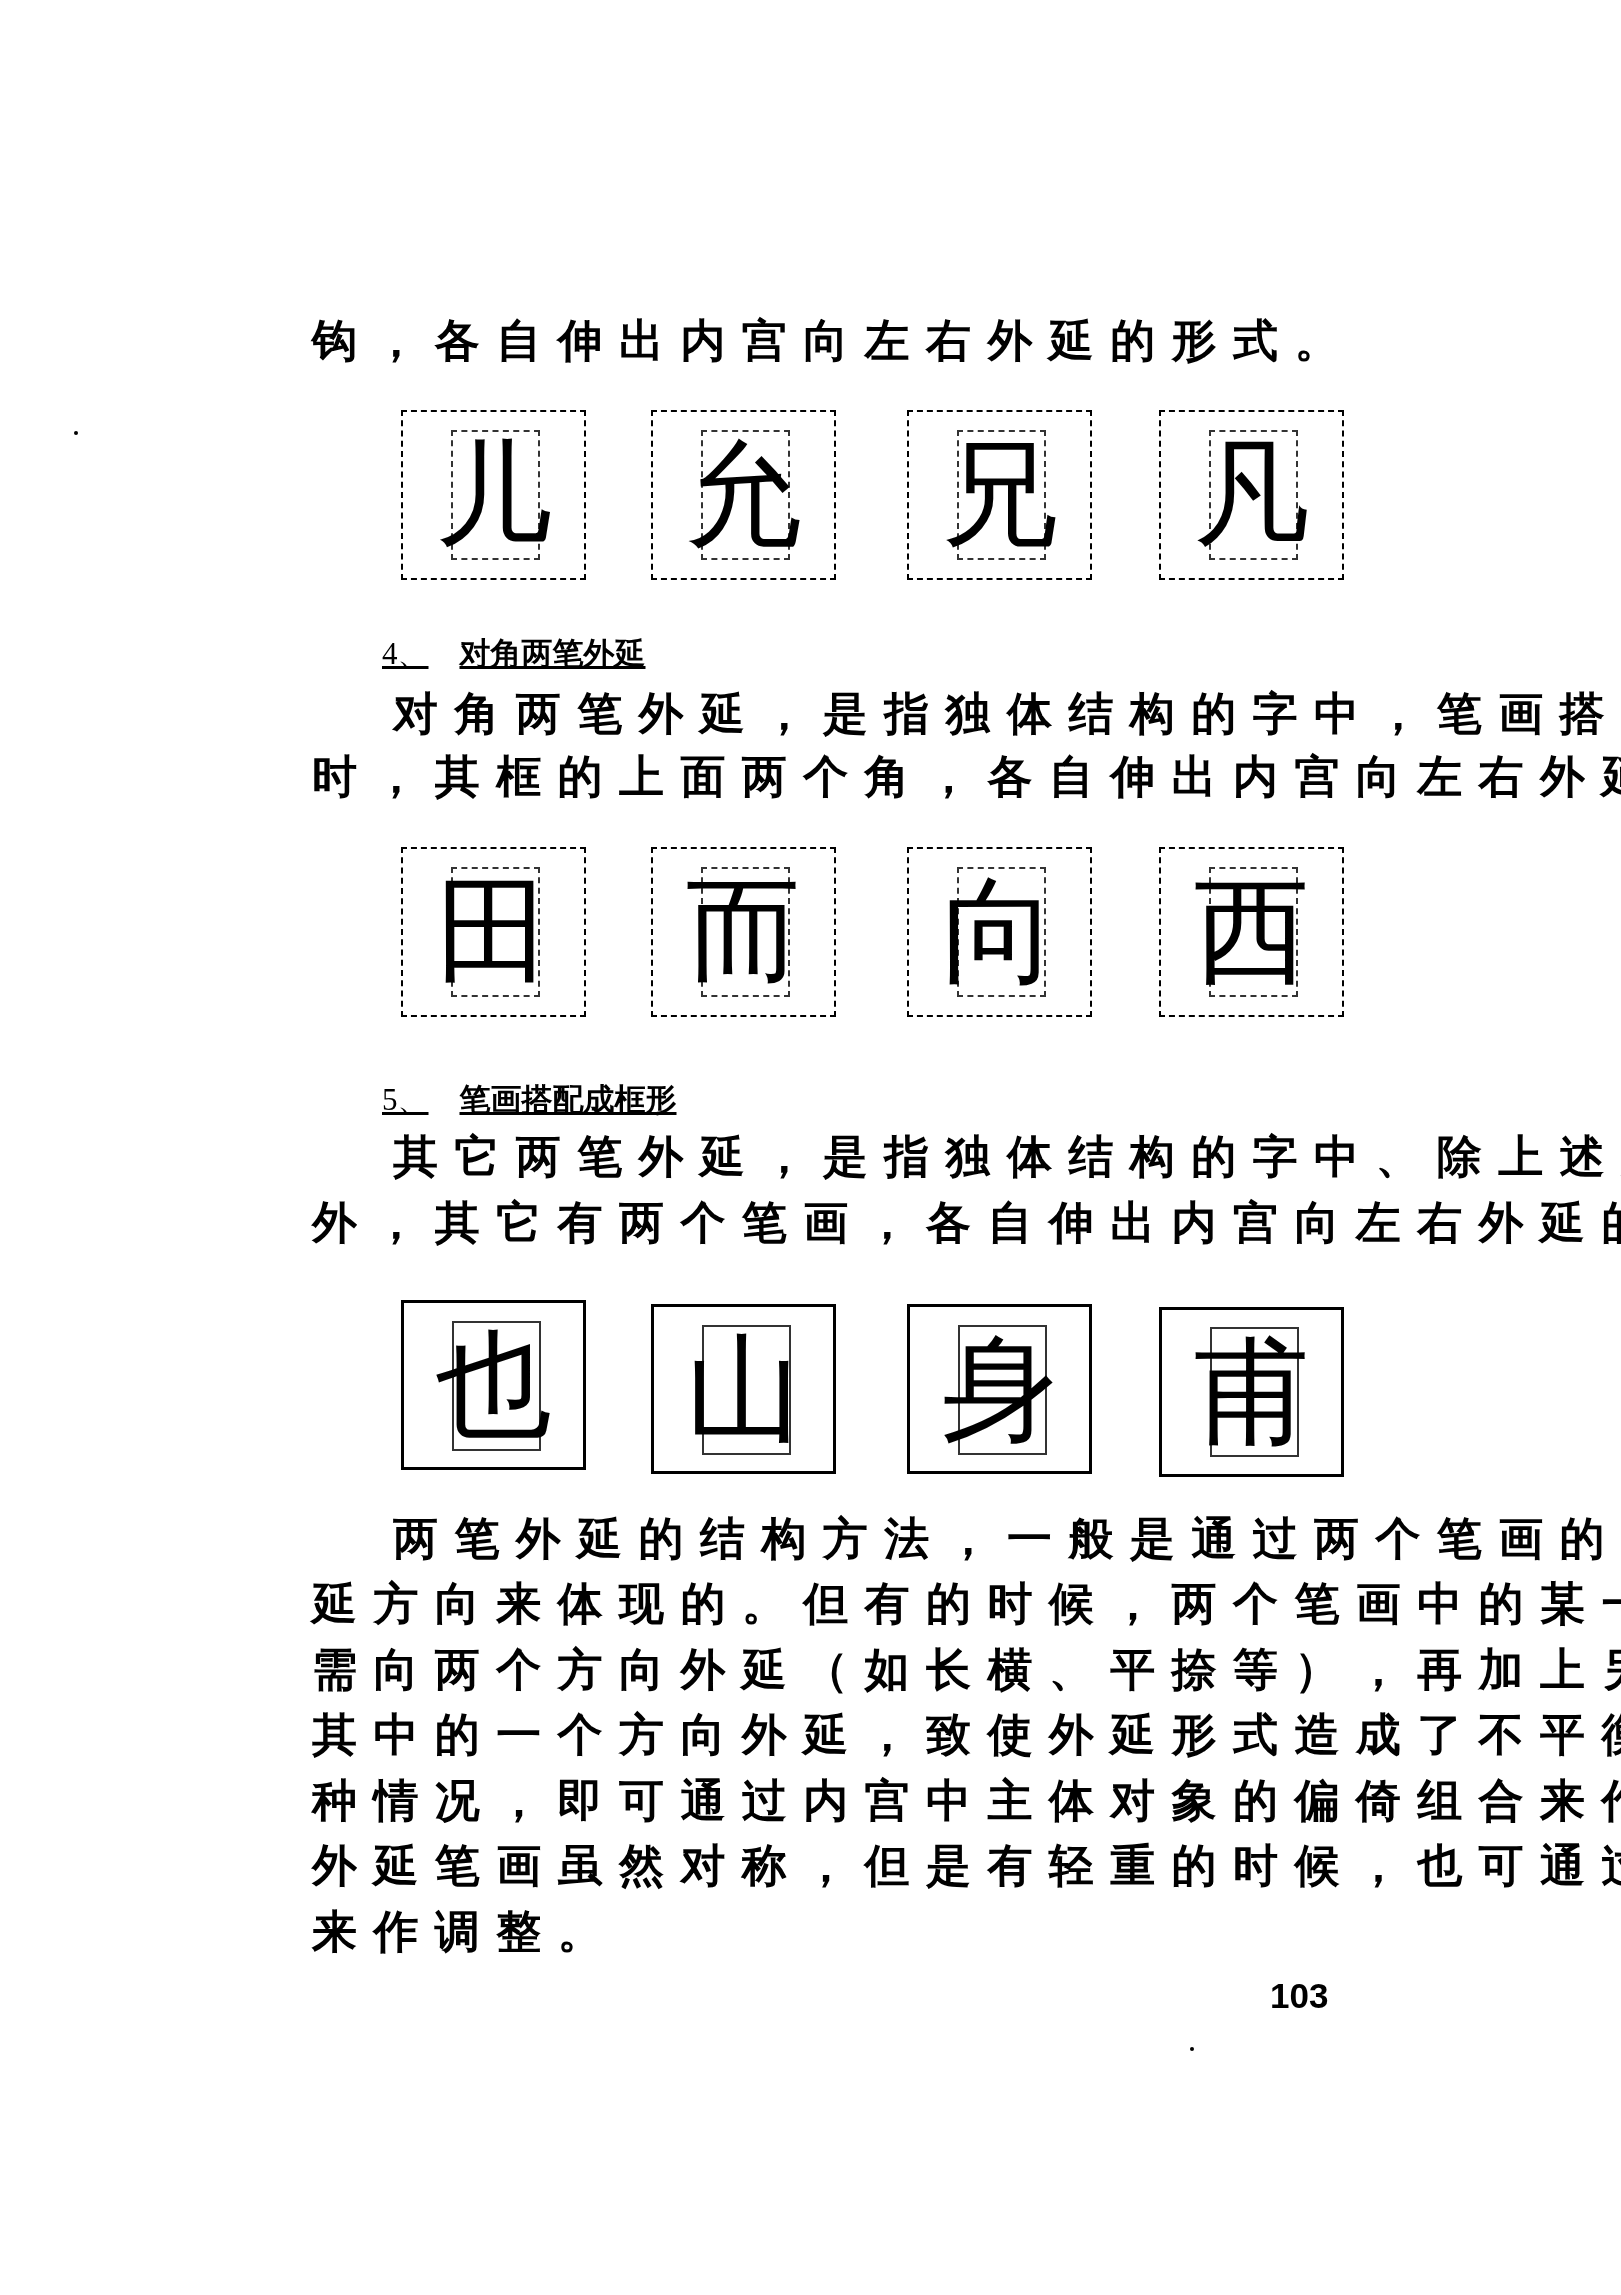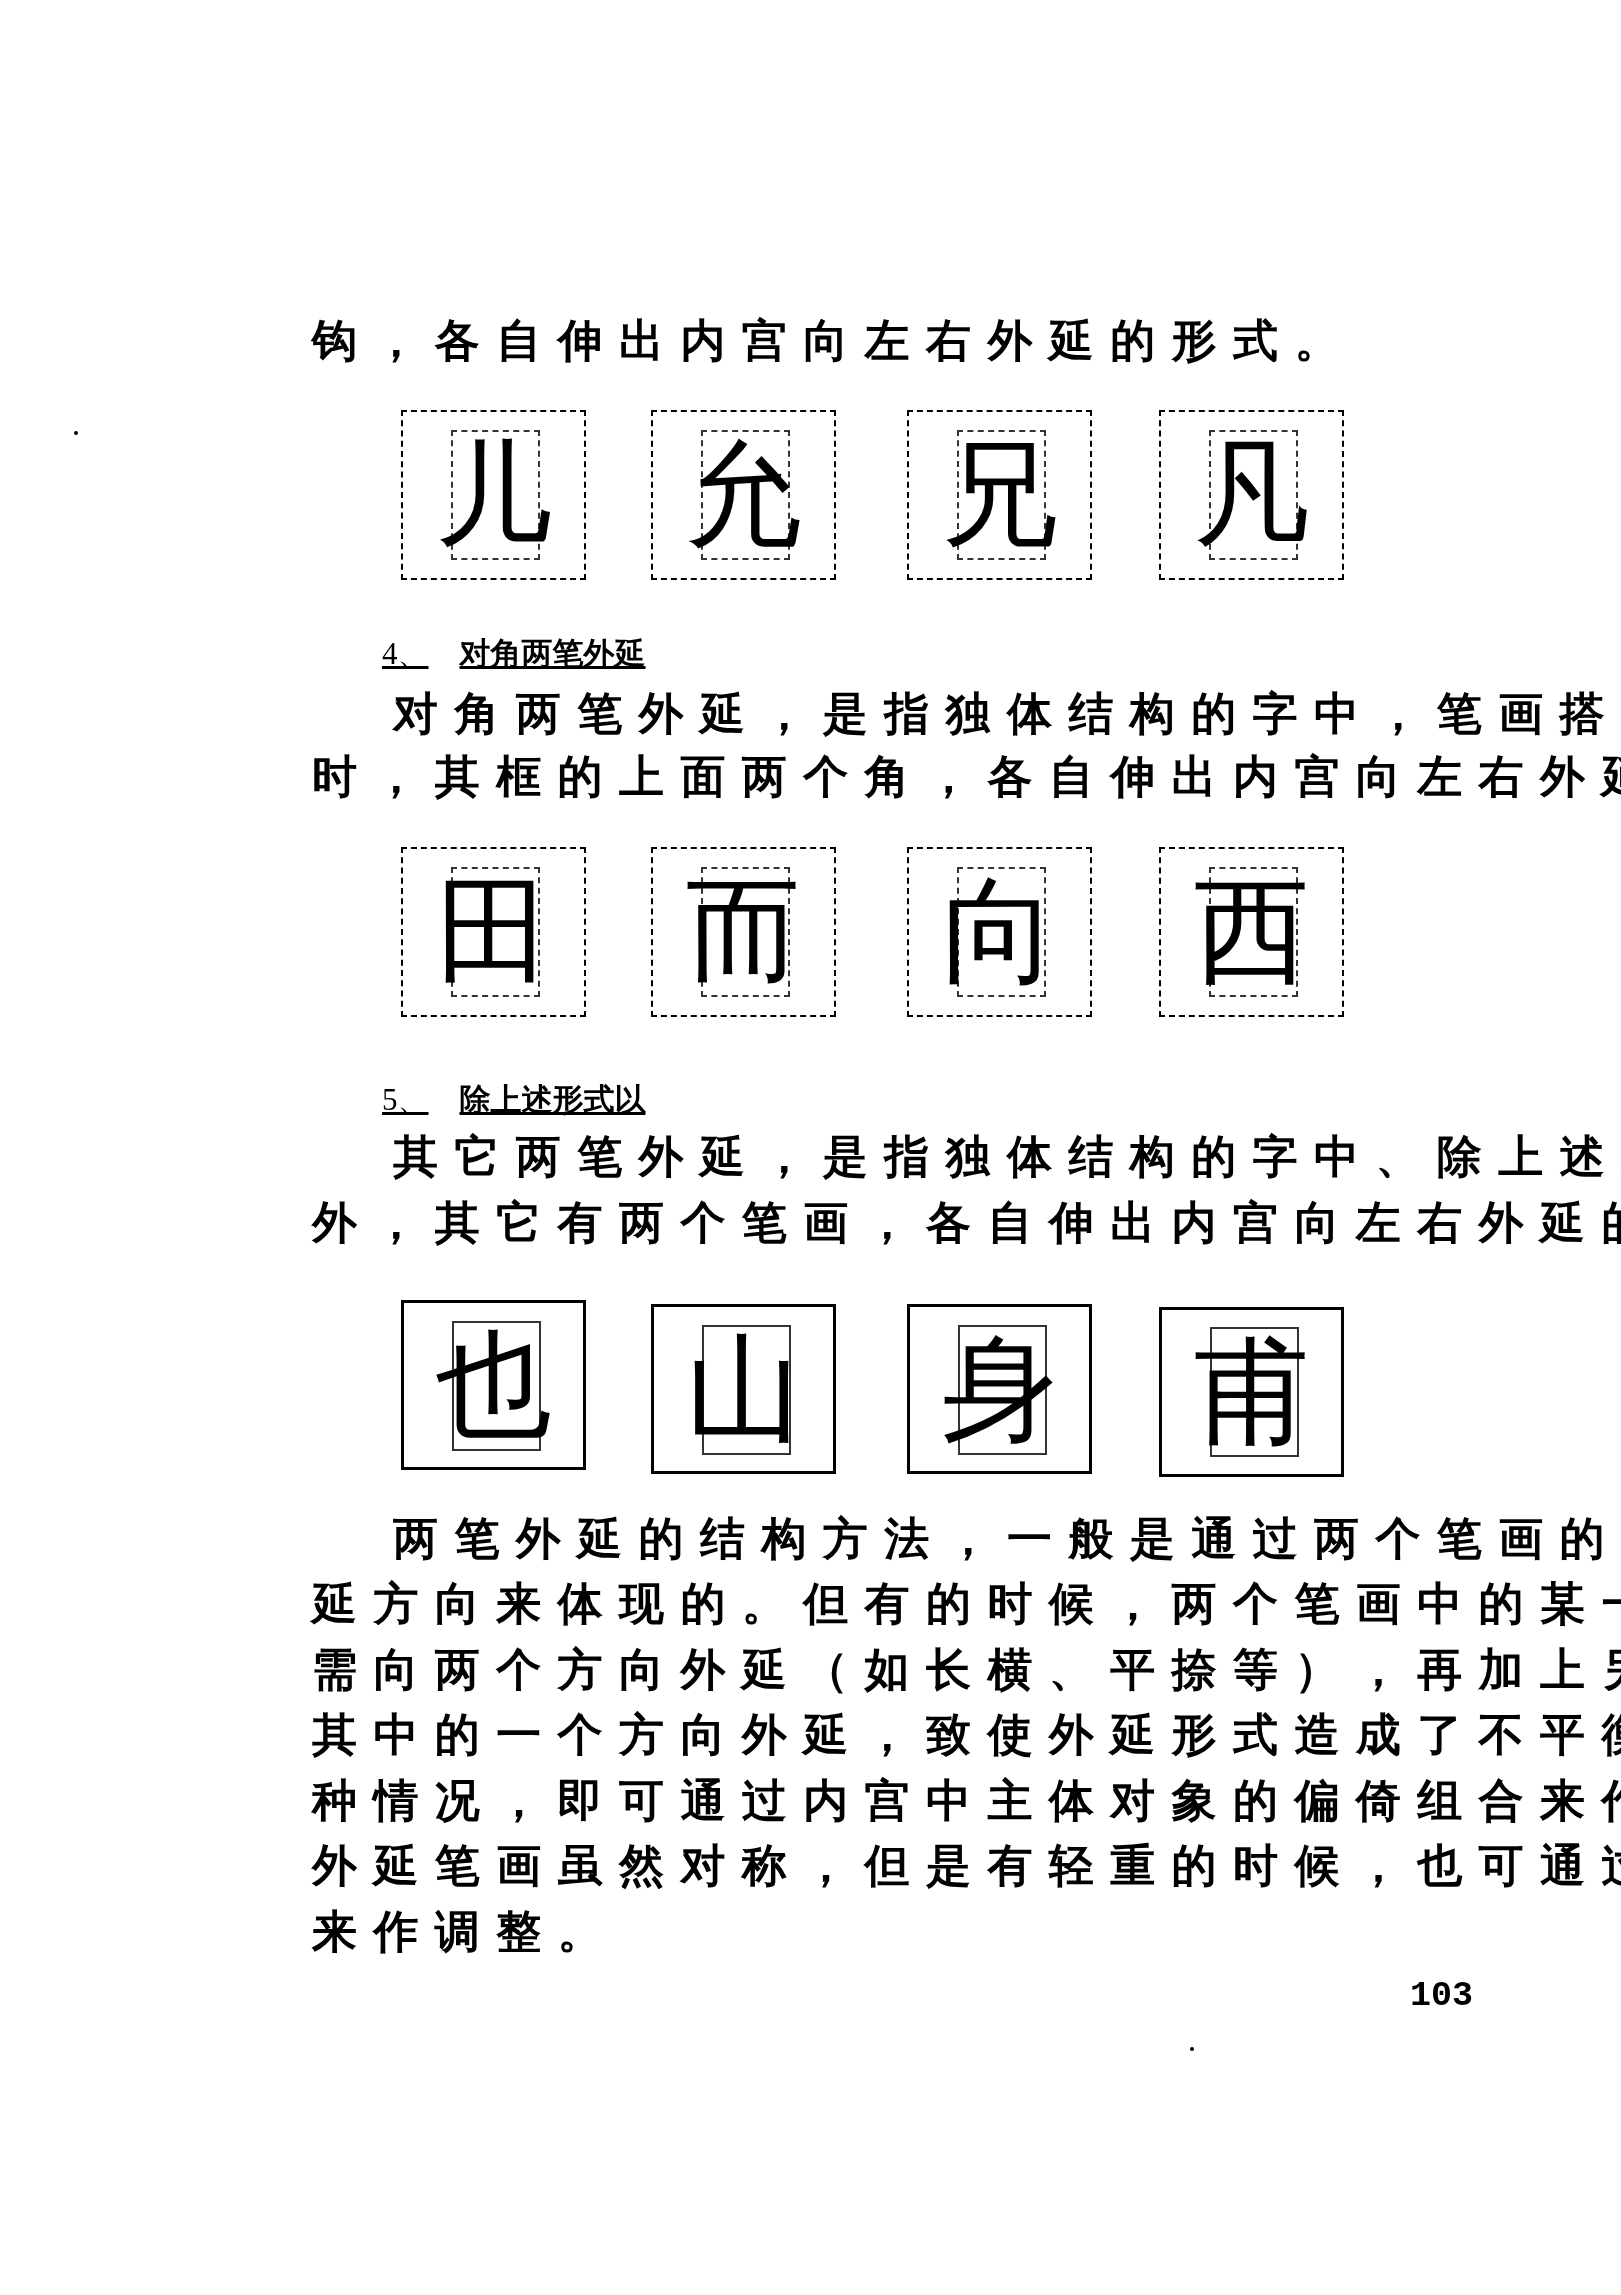--- a/index.html
+++ b/index.html
@@ -10,22 +10,22 @@
   .indent{left:393px;}
   .heading{position:absolute;left:382px;font-size:31px;font-weight:bold;white-space:nowrap;text-decoration:underline;}
   .heading .num{font-family:"Liberation Serif",serif;font-weight:normal;margin-right:31px;}
   .row{position:absolute;left:401px;width:948px;height:177px;}
   .box{position:absolute;top:0;width:185px;height:170px;border:3.4px solid #000;box-sizing:border-box;}
   .box.dash{border-style:dashed;border-width:2.7px;}
   .inner{position:absolute;left:48px;top:17.7px;width:89px;height:130px;border:2px dashed #333;box-sizing:border-box;}
   .inner.solid{border-style:solid;}
   .glyph{position:absolute;left:0;top:6.8px;width:100%;text-align:center;font-size:116px;line-height:150px;
          font-family:"DejaVu Serif","Liberation Serif",serif;}
-  .pagenum{position:absolute;left:1410px;top:1976px;font-size:35px;font-weight:bold;
-           font-family:Liberation Mono, monospace;}
+  .pagenum{position:absolute;left:1270px;top:1976px;font-size:35px;font-weight:bold;
+           font-family:Liberation Sans, sans-serif;}
   .dot{position:absolute;width:4.1px;height:4.1px;background:#000;border-radius:50%;}
 </style>
 </head>
 <body>
 
 <div class="dot" style="left:74px;top:431px;"></div>
 <div class="dot" style="left:1190px;top:2047px;"></div>
 
 <div class="line" style="top:305px;margin-top:12px;">钩，各自伸出内宫向左右外延的形式。</div>
 
@@ -67,21 +67,21 @@
     <div class="inner"></div>
     <div class="glyph">向</div>
   </div>
   <div class="box dash" style="left:758px;">
     <div class="inner"></div>
     <div class="glyph">西</div>
   </div>
 </div>
 
 <div class="heading" style="top:1079px;">
-  <span class="num">5、</span><span>除上述形式以</span>
+  <span class="num">5、</span><span>笔画搭配成框形</span>
 </div>
 <div class="line indent" style="top:1133px;">其它两笔外延，是指独体结构的字中、除上述形式以</div>
 <div class="line" style="top:1199px;">外，其它有两个笔画，各自伸出内宫向左右外延的形式。</div>
 
 <div class="row" style="top:1300px;">
   <div class="box" style="left:0;">
     <div class="inner solid"></div>
     <div class="glyph">也</div>
   </div>
   <div class="box" style="left:250px;top:4.1px;">

